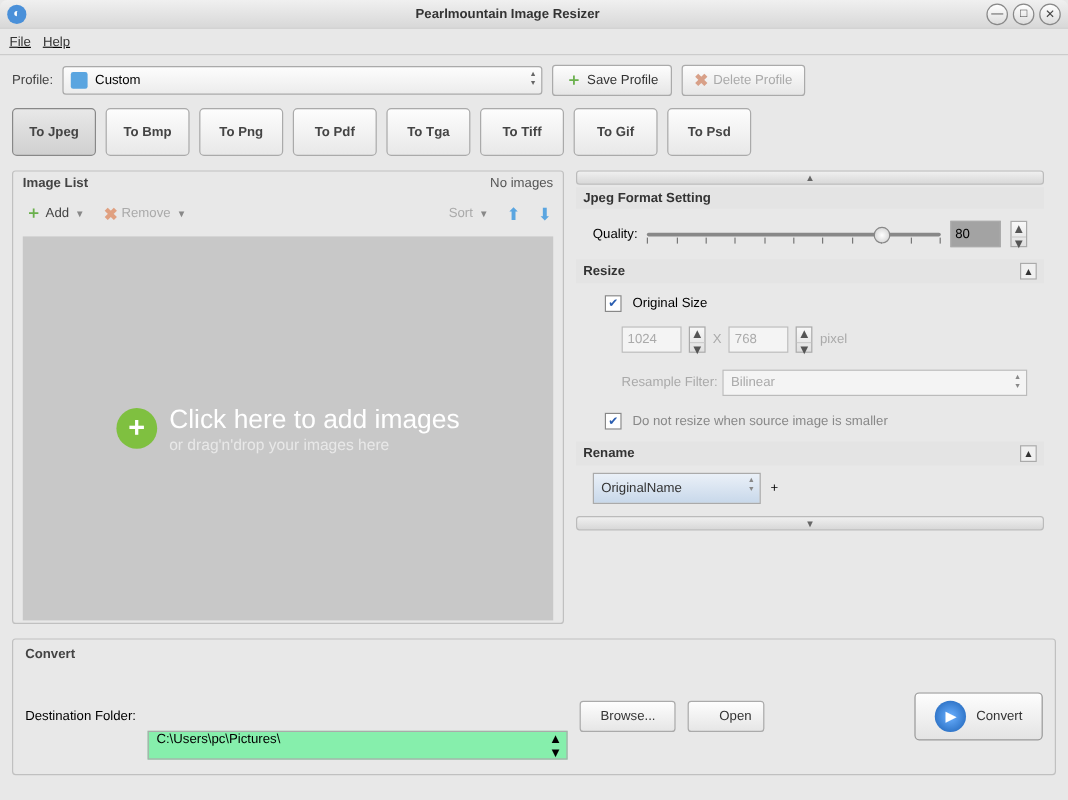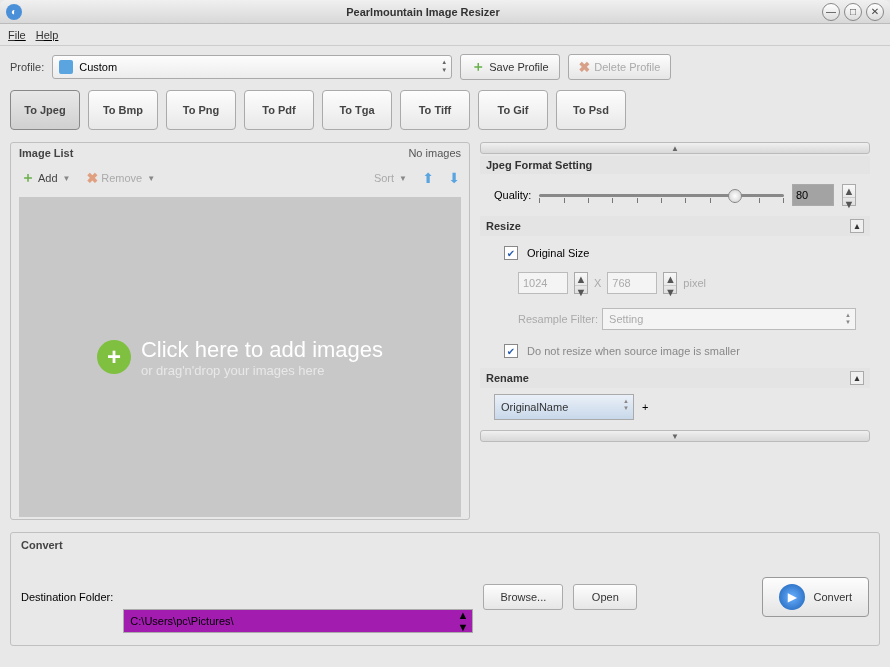--- a/index.html
+++ b/index.html
@@ -69,21 +69,21 @@
 .label-dim { color:#aaa;}
 .select-small { height:22px; border:1px solid #bbb; background:#f4f4f4; color:#aaa; padding:0 6px; display:inline-flex; align-items:center; position:relative; flex:1;}
 .select-small .arrows, .select-norm .arrows { position:absolute; right:4px; top:3px; display:flex; flex-direction:column; font-size:6px; color:#888; line-height:7px;}
 
 .rename-row { display:flex; align-items:center; gap:8px; padding:6px 14px 10px 14px;}
 .select-norm { height:24px; border:1px solid #aaa; background:linear-gradient(#eaf0f8,#c8d8ea); padding:12px 6px; display:inline-flex; align-items:center; position:relative; flex:0 0 140px; color:#333;}
 .select-norm.white { background:linear-gradient(#fdfdfd,#ececec); flex:1;}
 
 .convert-panel { margin-top:12px; padding:6px 10px 12px 10px;}
 .convert-row { display:flex; align-items:center; gap:10px; margin-top:10px;}
-.text-input { height:24px; border:1px solid #aaa; background:#a21caf; padding:0 6px; display:inline-flex; align-items:center; flex:0 0 350px; position:relative;margin-top:48px;}
+.text-input { height:24px; border:1px solid #aaa; background:#86efac; padding:0 6px; display:inline-flex; flex:0 0 350px; position:relative;margin-top:48px;}
 .big-btn { height:40px; padding:0 16px; background:linear-gradient(#fdfdfd,#e4e4e4); border:1px solid #999; border-radius:4px; display:inline-flex; align-items:center; gap:8px; font-size:18px; color:#333; cursor:pointer; margin-left:auto;}
 .play-icon { width:26px; height:26px; background:radial-gradient(#6ab0ff,#1a5fb4); border-radius:50%; display:flex; align-items:center; justify-content:center; color:#fff; font-size:12px;}
 </style>
 </head>
 <body>
 
 <div class="titlebar">
   <div class="app-icon">◐</div>
   <div class="title">Pearlmountain Image Resizer</div>
   <div class="win-btn">—</div>
@@ -215,21 +215,21 @@
           <span class="dim-input">768</span>
           <span class="spinner">
               <div>▲</div>
               <div>▼</div>
             </span>
           <span class="label-dim">pixel</span>
         </div>
         <div style="display:flex;align-items:center;gap:4px;margin-bottom:14px;margin-left:14px;">
           <span class="label-dim">Resample Filter:</span>
           <span class="select-small">
-            <span>Setting</span>
+            <span>Bilinear</span>
             <span class="arrows">▲<br>▼</span>
           </span>
         </div>
         <div>
           <span class="checkbox checked"></span>
           <span style="color:#888">Do not resize when source image is smaller</span>
         </div>
       </div>
 
       <div class="section-head">
@@ -252,21 +252,21 @@
     <div style="font-weight:bold;color:#444;">Convert</div>
     <div class="convert-row">
       <span>Destination Folder:</span>
       <span class="text-input">
         <span>C:\Users\pc\Pictures\</span>
         <span class="arrows" style="position:absolute;right:4px;">▲<br>▼</span>
       </span>
       <button class="btn" style="width:80px;justify-content:center">
           <span>Browse...</span>
         </button>
-      <button class="btn" style="width:64px;justify-content:center">
+      <button class="btn" style="width:64px;justify-content:flex-end">
           <span>Open</span>
         </button>
       <button class="big-btn">
         <span class="play-icon">▶</span>
         <span>Convert</span>
       </button>
     </div>
   </div>
 
 </div>

